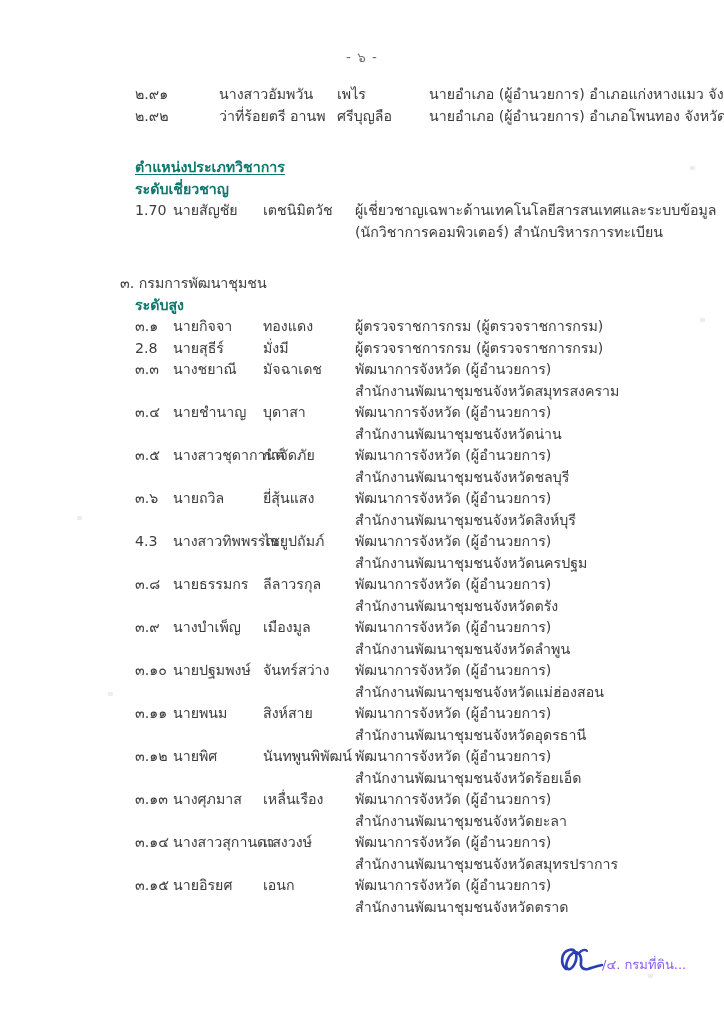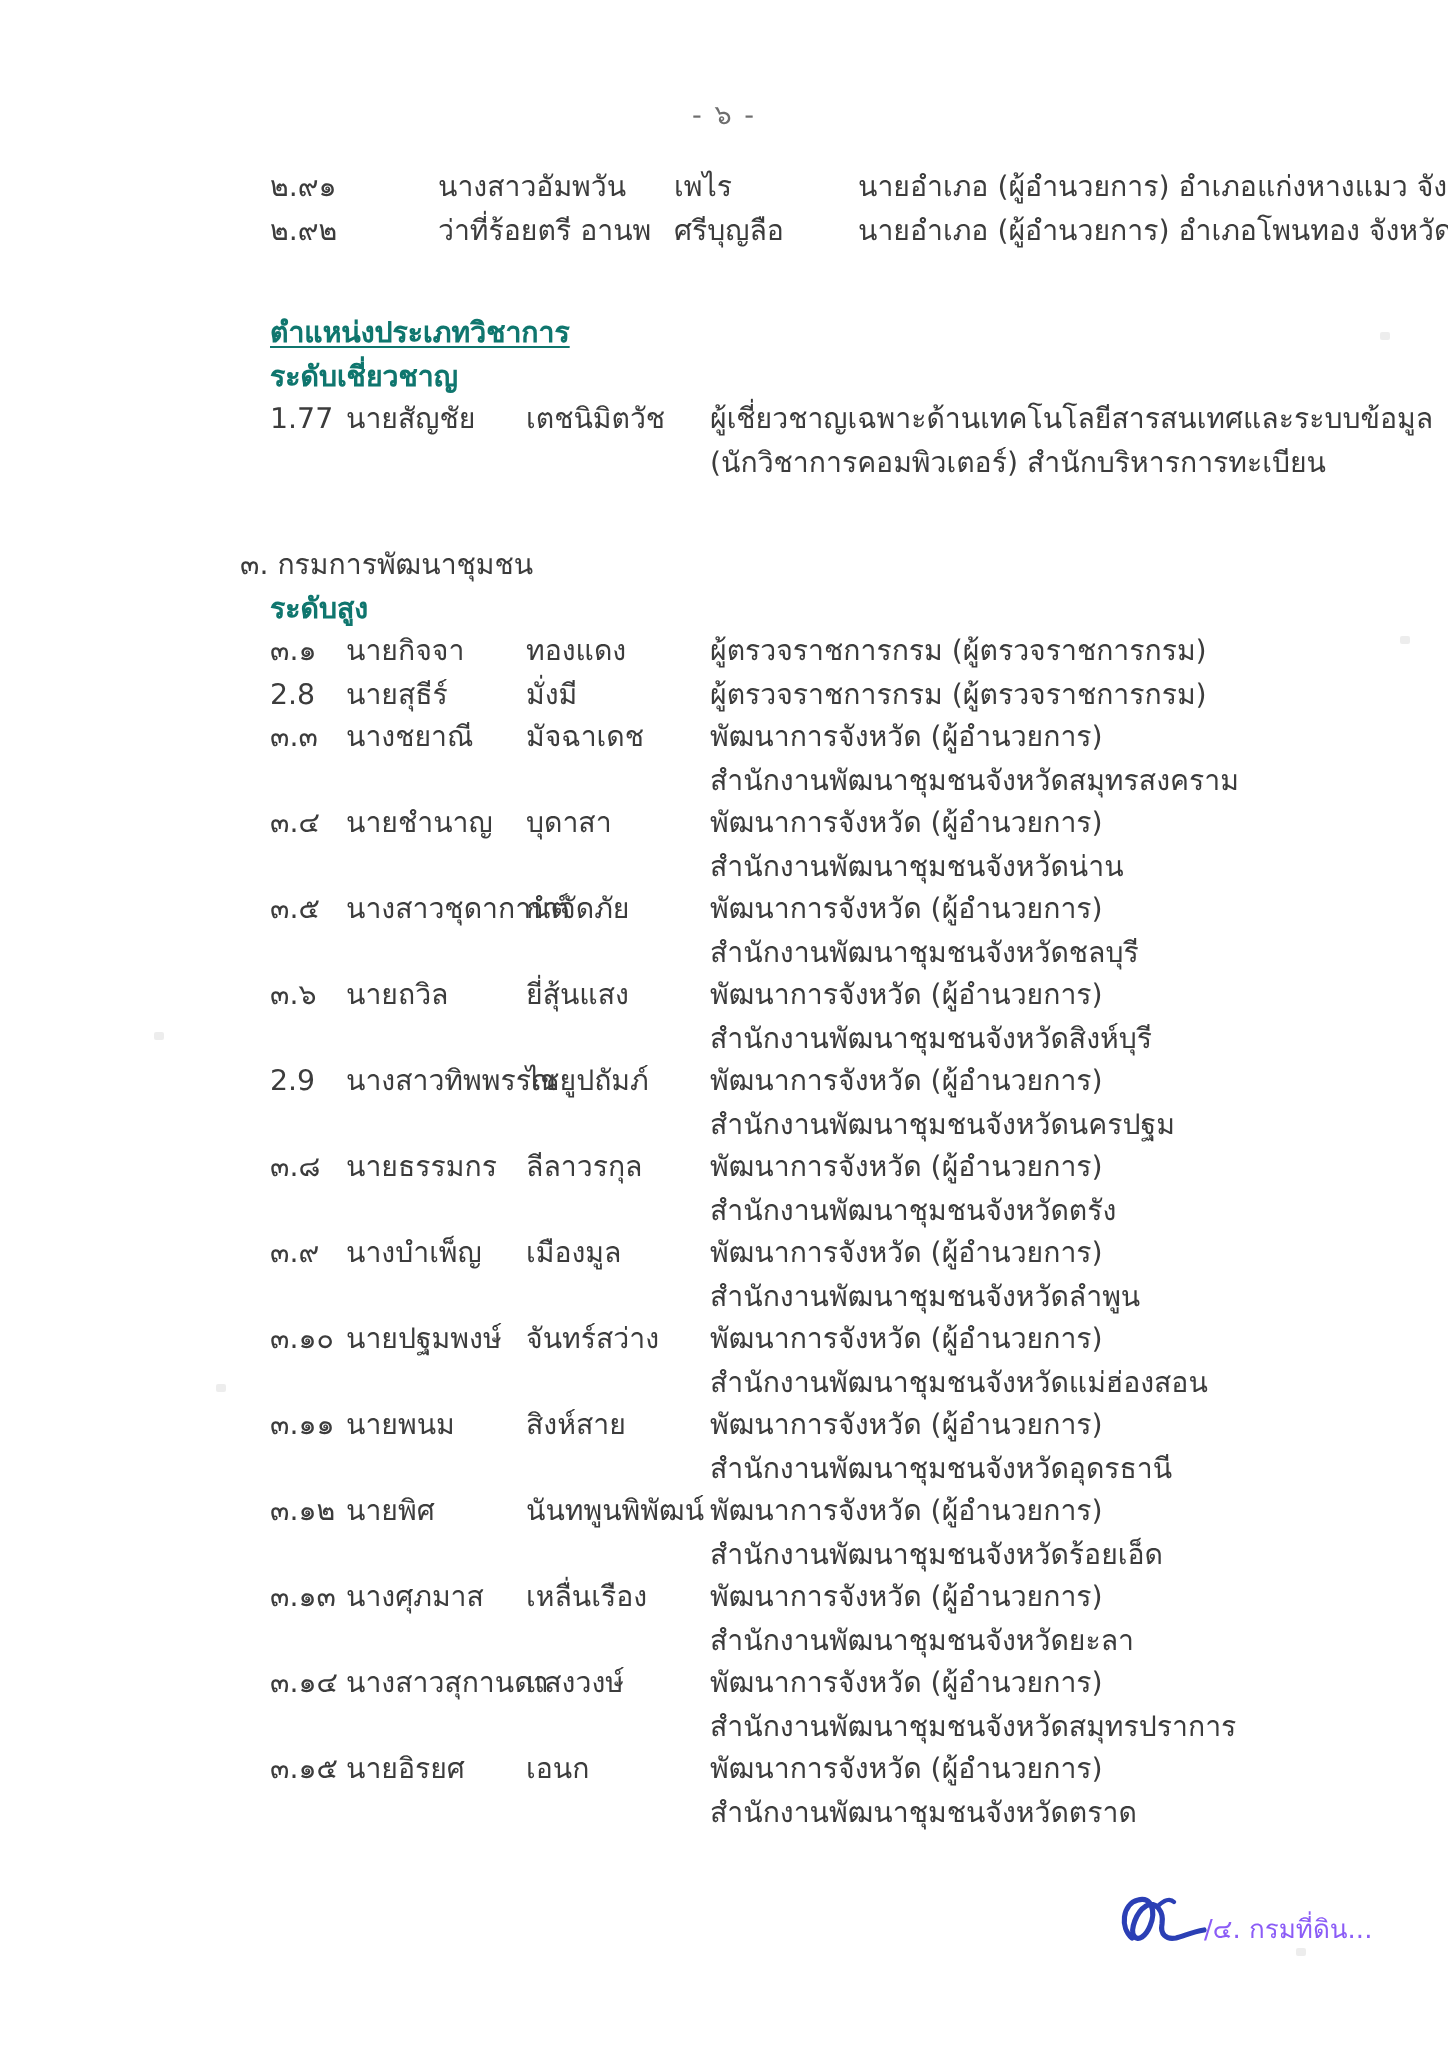--- a/index.html
+++ b/index.html
@@ -160,21 +160,21 @@
         </span>
       </div>
     </div>
 
     <div class="spacer-lg"></div>
 
     <div class="heading underline bold">ตำแหน่งประเภทวิชาการ</div>
     <div class="heading bold">ระดับเชี่ยวชาญ</div>
 
     <div class="row">
-      <span class="col-num">1.77</span>
+      <span class="col-num">1.70</span>
       <span class="col-fname">นายสัญชัย</span>
       <span class="col-lname">เตชนิมิตวัช</span>
       <span class="col-pos">
         <span class="pos-line">ผู้เชี่ยวชาญเฉพาะด้านเทคโนโลยีสารสนเทศและระบบข้อมูล</span>
         <span class="pos-line">(นักวิชาการคอมพิวเตอร์) สำนักบริหารการทะเบียน</span>
       </span>
     </div>
 
     <div class="spacer-lg"></div>
 
@@ -228,21 +228,21 @@
         <div class="row">
           <span class="col-num">๓.๖</span>
           <span class="col-fname">นายถวิล</span>
           <span class="col-lname">ยี่สุ้นแสง</span>
           <span class="col-pos">
             <span class="pos-line">พัฒนาการจังหวัด (ผู้อำนวยการ)</span>
             <span class="pos-line">สำนักงานพัฒนาชุมชนจังหวัดสิงห์บุรี</span>
           </span>
         </div>
         <div class="row">
-          <span class="col-num">2.9</span>
+          <span class="col-num">4.3</span>
           <span class="col-fname">นางสาวทิพพรรณ</span>
           <span class="col-lname">ไชยูปถัมภ์</span>
           <span class="col-pos">
             <span class="pos-line">พัฒนาการจังหวัด (ผู้อำนวยการ)</span>
             <span class="pos-line">สำนักงานพัฒนาชุมชนจังหวัดนครปฐม</span>
           </span>
         </div>
         <div class="row">
           <span class="col-num">๓.๘</span>
           <span class="col-fname">นายธรรมกร</span>

